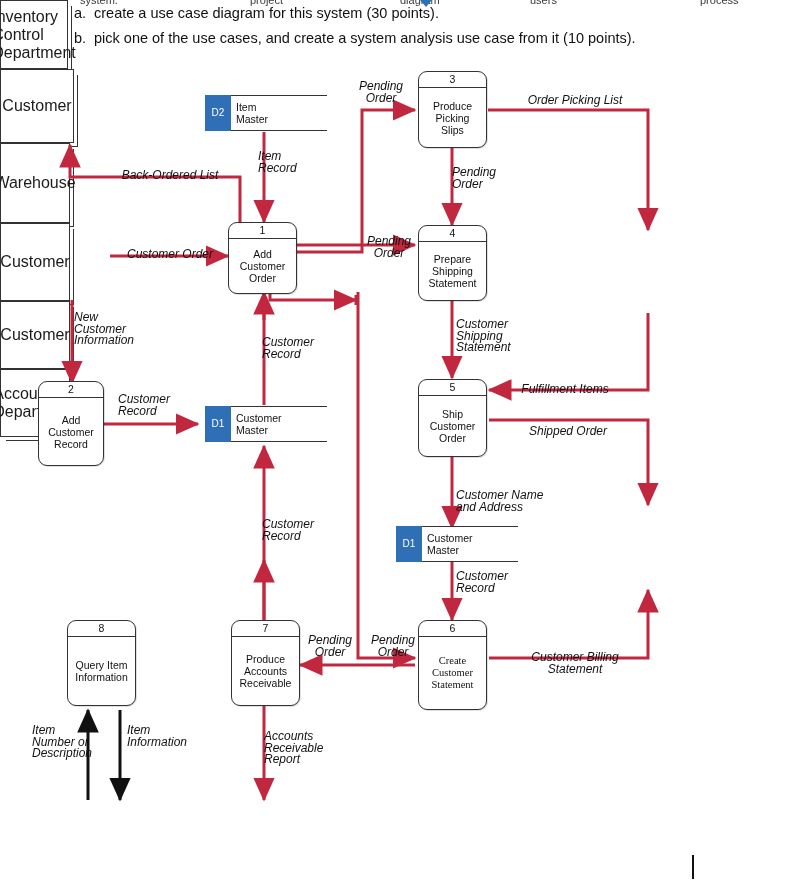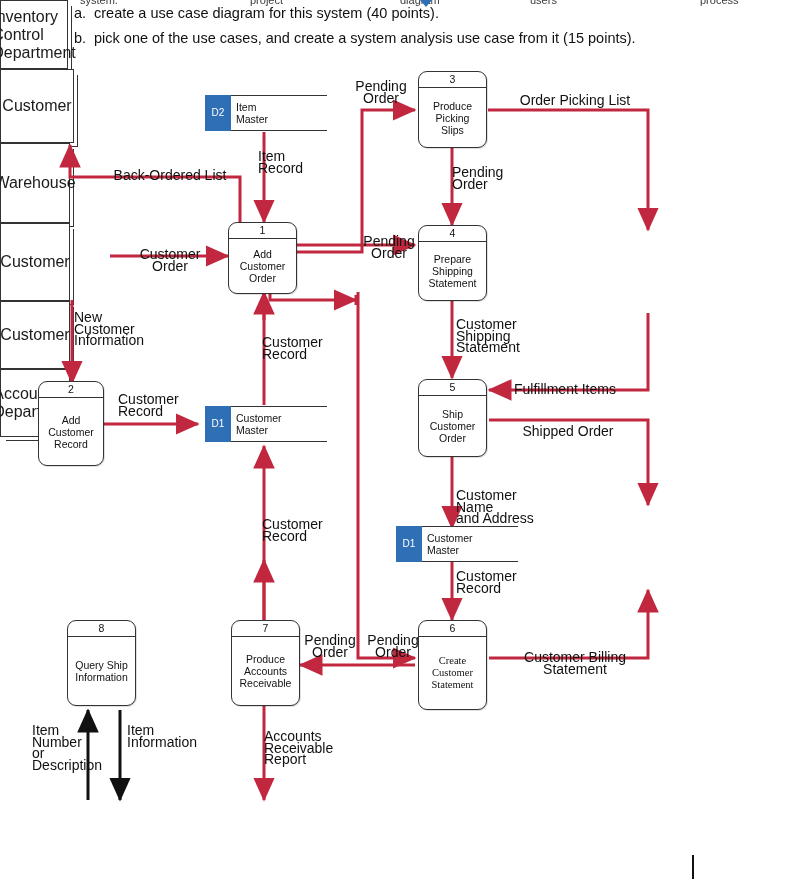--- a/index.html
+++ b/index.html
@@ -132,25 +132,26 @@
     border-bottom: 1px solid #333;
     border-right: 0;
     display: flex;
     align-items: center;
     padding-left: 5px;
     text-align: left;
     background: #fff;
   }
   .flow-label {
     position: absolute;
-    font-size: 14px;
+    font-size: 12px;
     line-height: 11.5px;
     color: #111;
     text-align: center;
     white-space: pre-line;
+    font-style: italic;
   }
   
   #text-cursor {
     position: absolute;
     width: 2px;
     background: #111;
   }
 </style>
 </head>
 <body>
@@ -160,23 +161,23 @@
   <span class="frag" style="left:250px;">project</span>
   <span class="frag" style="left:400px;">diagram</span>
   <span class="frag" style="left:530px;">users</span>
   <span class="frag" style="left:700px;">process</span>
   <div class="bluebox" style="left:14px; width:8px;"></div>
   <div class="bluearrow" style="left:420px;"></div>
 </div>
 
 <div id="question-block">
   <span class="q-marker" style="left:74px; top:5px;">a.</span>
-  <span class="q-line" style="left:94px; top:5px;">create a use case diagram for this system (40 points).</span>
+  <span class="q-line" style="left:94px; top:5px;">create a use case diagram for this system (30 points).</span>
   <span class="q-marker" style="left:74px; top:30px;">b.</span>
-  <span class="q-line" style="left:94px; top:30px;">pick one of the use cases, and create a system analysis use case from it (15 points).</span>
+  <span class="q-line" style="left:94px; top:30px;">pick one of the use cases, and create a system analysis use case from it (10 points).</span>
 </div>
 
 <div id="diagram">
 
   <svg width="812" height="896">
     <defs>
       <marker id="ar-red" markerWidth="9" markerHeight="9" refX="7.5" refY="3.6" orient="auto">
         <path d="M0,0 L8,3.6 L0,7.2 z" fill="#c1283f"></path>
       </marker>
       <marker id="ar-black" markerWidth="9" markerHeight="9" refX="7.5" refY="3.6" orient="auto">
@@ -313,21 +314,21 @@
 
   <div class="process node" style="left:231px; top:620px; width:69px; height:86px;">
     <div class="pnum">7</div>
     <div class="pbody" style="white-space:pre-line;">Produce
 Accounts
 Receivable</div>
   </div>
 
   <div class="process node" style="left:67px; top:620px; width:69px; height:86px;">
     <div class="pnum">8</div>
-    <div class="pbody" style="white-space:pre-line;">Query Ship
+    <div class="pbody" style="white-space:pre-line;">Query Item
 Information</div>
   </div>
 
   <div class="store node" style="left:205px; top:95px; width:122px; height:36px;">
     <div class="tag">D2</div>
     <div class="sbody" style="white-space:pre-line;">Item
 Master</div>
   </div>
 
   <div class="store node" style="left:205px; top:406px; width:122px; height:36px;">

